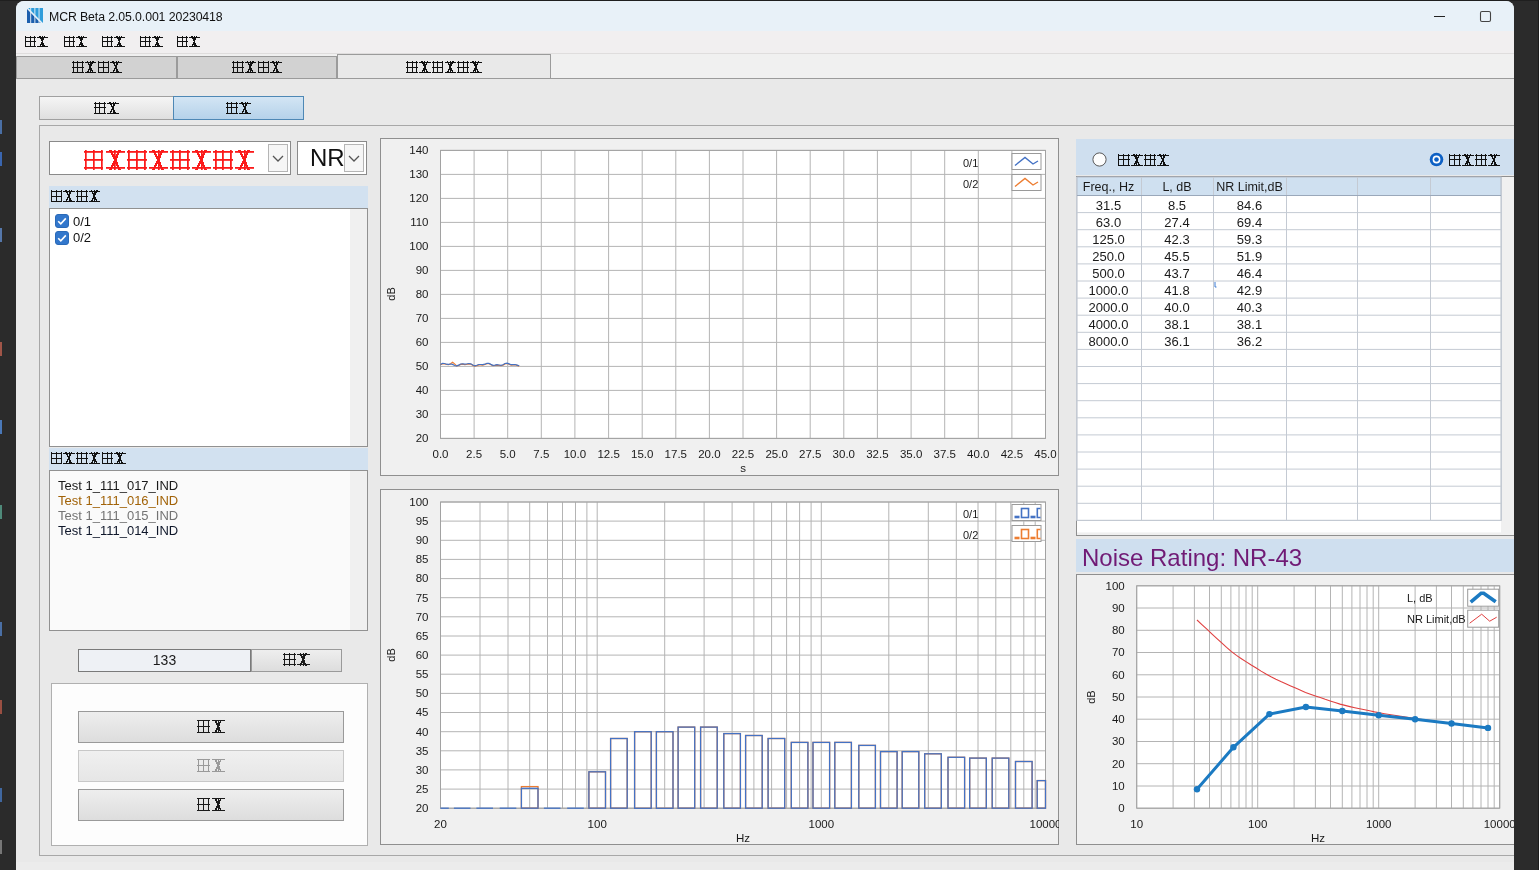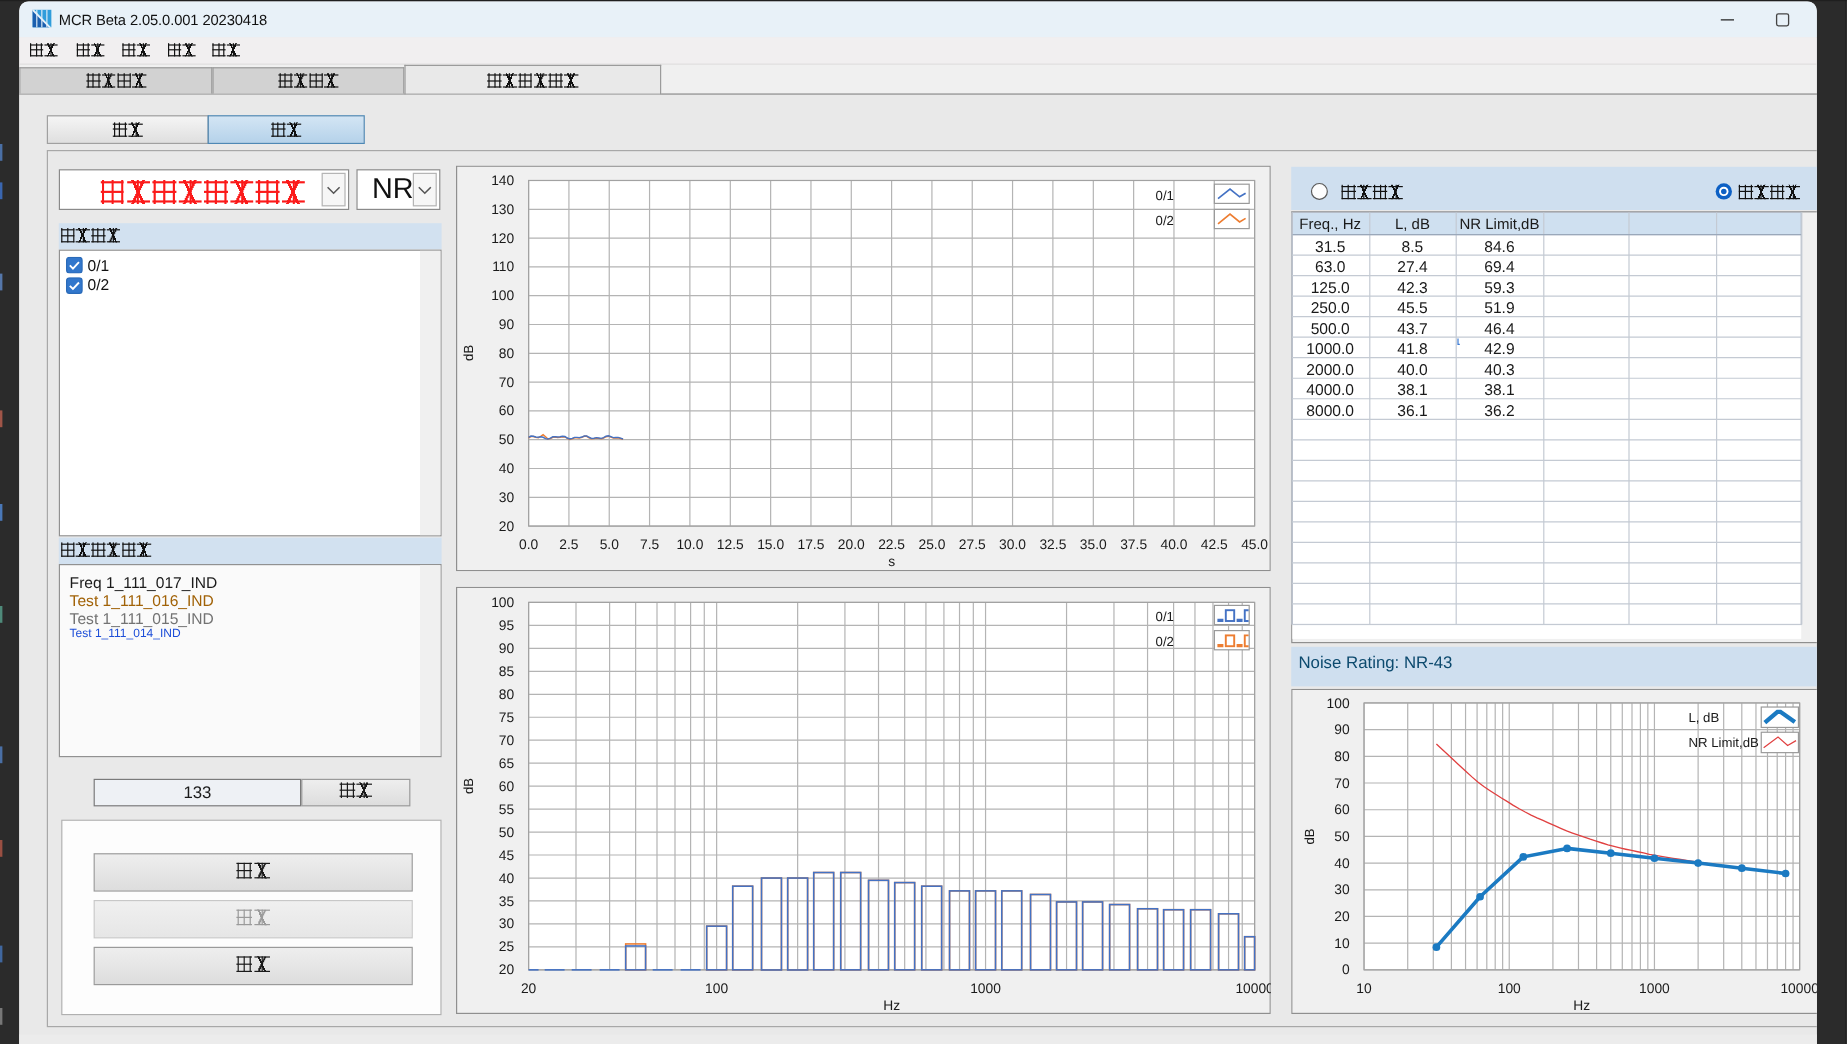--- a/index.html
+++ b/index.html
@@ -88,24 +88,24 @@
     <div class="abs" style="left:57px;top:212.5px;font-size:13px;color:#111">0/1</div>
     <svg class="abs" style="left:39px;top:229.5px" width="14" height="14">
       <rect x="0.5" y="0.5" width="13" height="13" rx="2.5" fill="#3277cc" stroke="#2a6ab8"></rect>
       <path d="M3.2 7.2l2.6 2.6 5-5.4" stroke="#fff" fill="none" stroke-width="1.6"></path>
     </svg>
     <div class="abs" style="left:57px;top:228.5px;font-size:13px;color:#111">0/2</div>
     <div class="bluebar" style="left:33px;top:447px;width:319px;height:22px;background:#d2e1f0"></div>
     <div class="abs" style="left:34px;top:450px;font-size:13px;color:#111"><i class="c"></i><i class="c d"></i><i class="c"></i><i class="c d"></i><i class="c"></i><i class="c d"></i></div>
     <div class="abs" style="left:33px;top:469px;width:319px;height:161px;background:#fafafa;border:1px solid #919191;box-sizing:border-box"></div>
     <div class="abs" style="left:334px;top:470px;width:17px;height:159px;background:#f0f0f0"></div>
-    <div class="abs" style="left:42px;top:477px;font-size:13px;color:#1a1a1a">Freq 1_111_017_IND</div>
+    <div class="abs" style="left:42px;top:477px;font-size:13px;color:#1a1a1a">Test 1_111_017_IND</div>
     <div class="abs" style="left:42px;top:492px;font-size:13px;color:#a16207">Test 1_111_016_IND</div>
     <div class="abs" style="left:42px;top:507px;font-size:13px;color:#737373">Test 1_111_015_IND</div>
-    <div class="abs" style="left:42px;top:522px;font-size:10px;color:#1d4ed8">Test 1_111_014_IND</div>
+    <div class="abs" style="left:42px;top:522px;font-size:13px;color:#0f172a">Test 1_111_014_IND</div>
     <div class="abs" style="left:62px;top:648px;width:173px;height:23px;background:#eef1f5;border:1px solid #7a7a7a;box-sizing:border-box;text-align:center;font-size:14px;color:#1a1a1a;line-height:21px">133</div>
     <div class="btn" style="left:235px;top:648px;width:91px;height:23px;line-height:21px;font-size:14.5px"><i class="c"></i><i class="c d"></i></div>
     <div class="abs" style="left:35px;top:682px;width:317px;height:163px;background:#fdfdfd;border:1px solid #b0b0b0;box-sizing:border-box"></div>
     <div class="btn" style="left:62px;top:710px;width:266px;height:32px;line-height:30px;font-size:15px"><i class="c"></i><i class="c d"></i></div>
     <div class="btn" style="left:62px;top:749px;width:266px;height:32px;line-height:30px;font-size:15px;background:linear-gradient(#f0f0f0,#e6e6e6);border-color:#c8c8c8;color:#9a9a9a"><i class="c"></i><i class="c d"></i></div>
     <div class="btn" style="left:62px;top:788px;width:266px;height:32px;line-height:30px;font-size:15px"><i class="c"></i><i class="c d"></i></div>
     <svg style="position:absolute;left:364px;top:137px" width="679" height="338">
       <rect x="0.5" y="0.5" width="678" height="337" fill="#f0f0f0" stroke="#8f8f8f"></rect>
       <rect x="60.5" y="12.400000000000006" width="605.0" height="288.0" fill="#fff"></rect>
       <path d="M60.5 12.400000000000006V300.4 M94.1 12.400000000000006V300.4 M127.7 12.400000000000006V300.4 M161.3 12.400000000000006V300.4 M194.9 12.400000000000006V300.4 M228.6 12.400000000000006V300.4 M262.2 12.400000000000006V300.4 M295.8 12.400000000000006V300.4 M329.4 12.400000000000006V300.4 M363.0 12.400000000000006V300.4 M396.6 12.400000000000006V300.4 M430.2 12.400000000000006V300.4 M463.8 12.400000000000006V300.4 M497.4 12.400000000000006V300.4 M531.1 12.400000000000006V300.4 M564.7 12.400000000000006V300.4 M598.3 12.400000000000006V300.4 M631.9 12.400000000000006V300.4 M665.5 12.400000000000006V300.4 M60.5 12.4H665.5 M60.5 36.4H665.5 M60.5 60.4H665.5 M60.5 84.4H665.5 M60.5 108.4H665.5 M60.5 132.4H665.5 M60.5 156.4H665.5 M60.5 180.4H665.5 M60.5 204.4H665.5 M60.5 228.4H665.5 M60.5 252.4H665.5 M60.5 276.4H665.5 M60.5 300.4H665.5" stroke="#b4b4b4" fill="none"></path>
@@ -328,21 +328,21 @@
       <text x="173.5" y="136.2" font-size="13" text-anchor="middle" fill="#1a1a1a">40.3</text>
       <text x="32.5" y="153.3" font-size="13" text-anchor="middle" fill="#1a1a1a">4000.0</text>
       <text x="101.0" y="153.3" font-size="13" text-anchor="middle" fill="#1a1a1a">38.1</text>
       <text x="173.5" y="153.3" font-size="13" text-anchor="middle" fill="#1a1a1a">38.1</text>
       <text x="32.5" y="170.4" font-size="13" text-anchor="middle" fill="#1a1a1a">8000.0</text>
       <text x="101.0" y="170.4" font-size="13" text-anchor="middle" fill="#1a1a1a">36.1</text>
       <text x="173.5" y="170.4" font-size="13" text-anchor="middle" fill="#1a1a1a">36.2</text>
       <path d="M139 106.0v5h1.5" stroke="#3a7ad4" fill="none"></path>
     </svg>
     <div class="bluebar" style="left:1060px;top:538px;width:444px;height:33px"></div>
-    <div class="abs" style="left:1066px;top:543px;font-size:14px;color:#0c4a6e">Noise Rating: NR-43</div>
+    <div class="abs" style="left:1066px;top:543px;font-size:24px;color:#701a75">Noise Rating: NR-43</div>
     <div class="abs" style="left:1524px;top:78px;width:13px;height:792px;background:#e2e2e2;border-left:1px solid #c6c6c6;box-sizing:border-box"></div>
     <div class="abs" style="left:1528px;top:317px;width:8px;height:205px;background:#f2f2f2;border:1px solid #adadad;box-sizing:border-box"></div>
     <div class="abs" style="left:1529px;top:433px;font-size:9px;color:#333">&lt;</div>
     <div class="abs" style="left:0;top:861px;width:1537px;height:9px;background:#ececec"></div>
   </div>
 <div class="abs" style="left:0;top:0;width:1539px;height:1px;background:#1f1f1f"></div>
 <div class="abs" style="left:1537.5px;top:0;width:1.5px;height:870px;background:#1c1c1c"></div>
 <div class="abs" style="left:0;top:120px;width:2px;height:14px;background:#4a6fa5"></div>
 <div class="abs" style="left:0;top:152px;width:2px;height:14px;background:#3a66b0"></div>
 <div class="abs" style="left:0;top:228px;width:2px;height:14px;background:#5577aa"></div>

